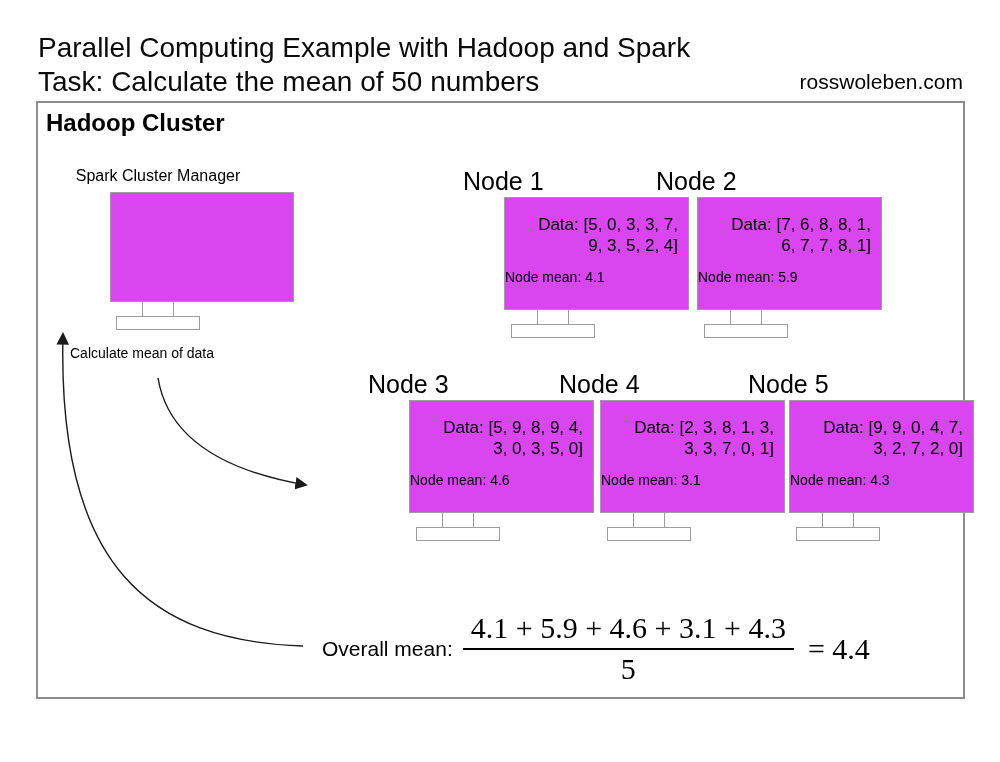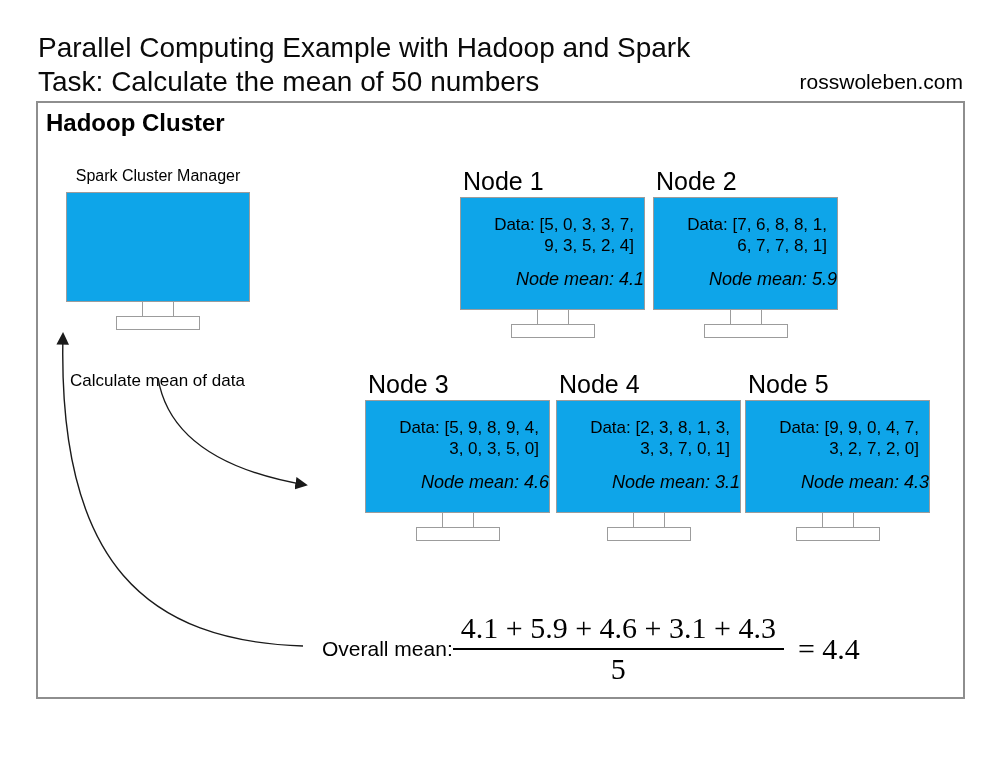--- a/index.html
+++ b/index.html
@@ -12,45 +12,45 @@
   .watermark { position:absolute; top:70px; right:37px; font-size:21px; color:#000000; }
 
   
   .outer-box {
     position:absolute; left:36px; top:101px; width:925px; height:594px;
     border:2px solid #8e8e8e; background:#ffffff;
   }
   .hadoop-label { position:absolute; left:8px; top:6px; font-size:24px;font-weight:bold; }
 
   
-  .screen { border:1.5px solid #9c9c9c; background:#0ea5e9; box-sizing:border-box; }
+  .screen { border:1.5px solid #9c9c9c; background:#d946ef; box-sizing:border-box;margin-left:44px; }
   .neck  { width:32px; height:15px; margin:0 auto; border:1.5px solid #9c9c9c; border-top:none; background:#ffffff; box-sizing:border-box; }
   .base  { width:84px; height:14px; margin:-1px auto 0; border:1.5px solid #9c9c9c; background:#ffffff; box-sizing:border-box; }
 
   
   .manager-group { position:absolute; left:28px; top:64px; width:184px; }
   .manager-label { text-align:center; font-size:16px; height:25px; }
   .manager-screen { width:184px; height:110px; }
-  .instruction { position:absolute; left:32px; top:242px; font-size:17px;margin-top:26px; }
+  .instruction { position:absolute; left:32px; top:242px; font-size:14px; }
 
   
   .node-group { position:absolute; width:185px; }
   .node-heading { font-size:25px; line-height:28px; height:30px; padding-left:3px; }
   .node-screen { width:185px; height:113px; padding-top:16px; }
   .node-data { text-align:right; padding-right:10px; font-size:17px; line-height:21px; }
-  .node-mean { text-align:right; margin-top:13px; font-size:18px;font-style:italic; }
+  .node-mean { text-align:left; margin-top:13px; font-size:14px; }
   .pos-n1 { left:422px; top:64px; }
   .pos-n2 { left:615px; top:64px; }
   .pos-n3 { left:327px; top:267px; }
   .pos-n4 { left:518px; top:267px; }
   .pos-n5 { left:707px; top:267px; }
 
   
   .formula-row { position:absolute; left:284px; top:508px; display:flex; align-items:center; }
-  .formula-label { font-size:21px; white-space:nowrap;text-align:right; }
+  .formula-label { font-size:21px; margin-right:10px; white-space:nowrap;text-align:right; }
   .frac { text-align:center; font-family:Liberation Serif, serif; }
   .frac-num { font-size:30px; line-height:34px; padding:0 8px 3px; border-bottom:2px solid #000; white-space:nowrap; }
   .frac-den { font-size:30px; line-height:34px; padding-top:2px; }
   .formula-result { font-family:"Liberation Serif", serif; font-size:30px; margin-left:14px; white-space:nowrap; }
 
   
   .arrows { position:absolute; left:0; top:0; width:1000px; height:762px; pointer-events:none; }
 </style>
 </head>
 <body>

